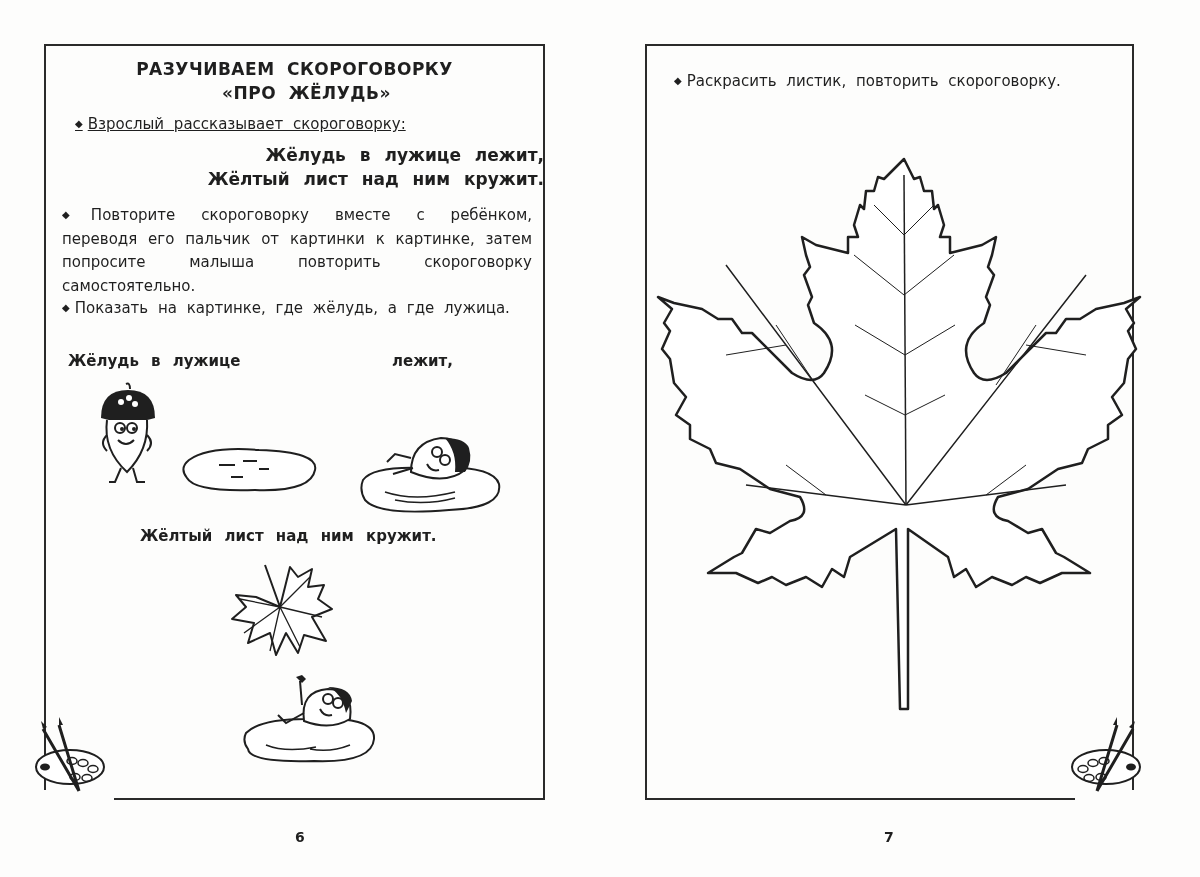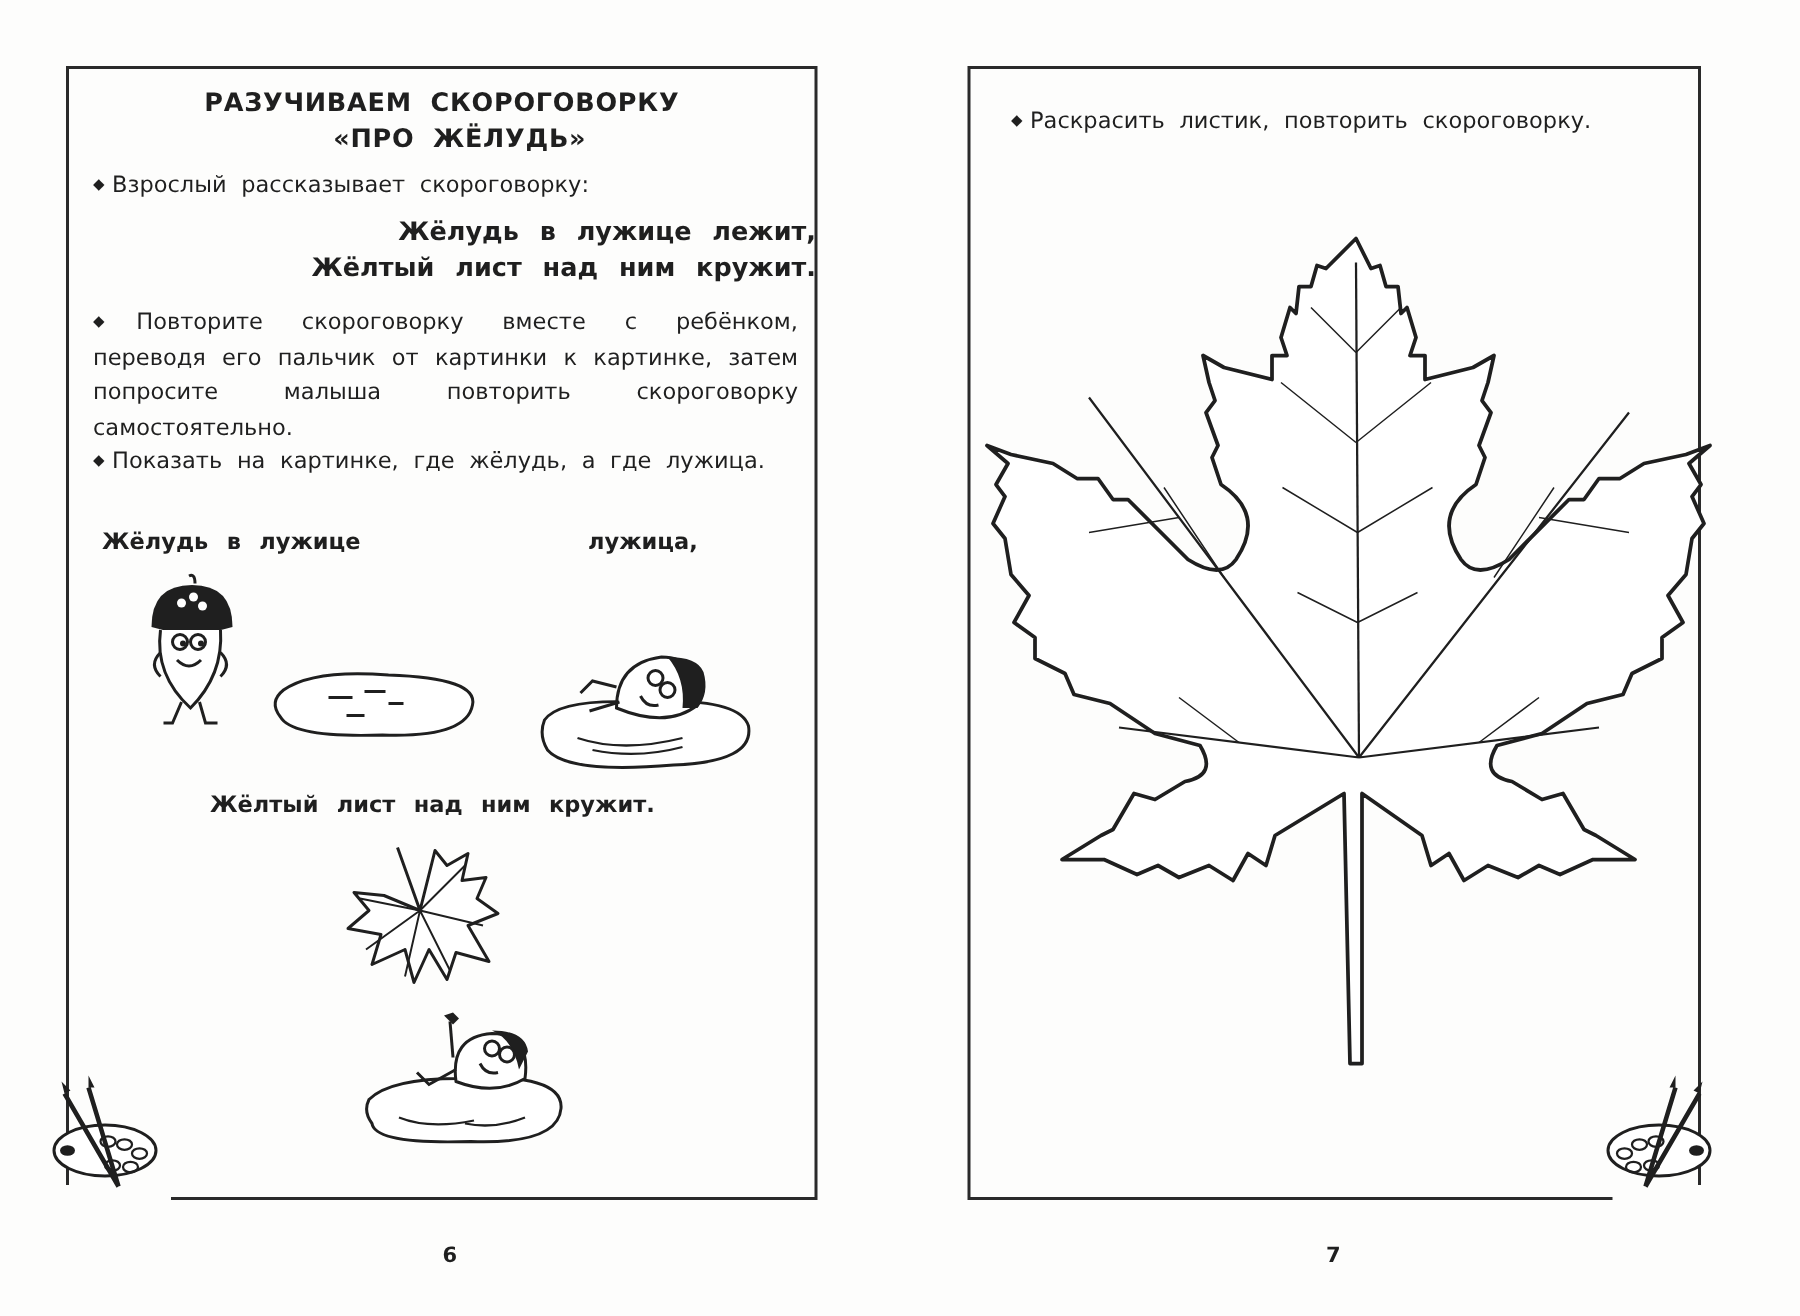--- a/index.html
+++ b/index.html
@@ -32,37 +32,37 @@
 
   <polyline points="45,790 45,45 544,45 544,799 114,799" fill="none" stroke="#2a2a2a" stroke-width="2"></polyline>
 
   <polyline points="1133,790 1133,45 646,45 646,799 1075,799" fill="none" stroke="#2a2a2a" stroke-width="2"></polyline>
 </svg>
 
 <div style="position:absolute;left:45px;top:45px;width:499px;height:754px;">
   <div class="title" style="top:14px;">РАЗУЧИВАЕМ СКОРОГОВОРКУ</div>
   <div class="title" style="top:38px;margin-left:12px;">«ПРО ЖЁЛУДЬ»</div>
 
-  <div class="bullet" style="left:17px;top:67px;width:470px;">
+  <div class="bullet" style="left:30px;top:67px;width:470px;text-decoration:underline;">
     <span class="dot">◆</span><span>Взрослый рассказывает скороговорку:</span>
   </div>
 
   <div class="poem" style="top:100px;">Жёлудь в лужице лежит,</div>
   <div class="poem" style="top:124px;">Жёлтый лист над ним кружит.</div>
 
   <div class="bullet" style="left:17px;top:158px;width:470px;">
     <span class="dot">◆</span><span>Повторите скороговорку вместе с ребёнком, переводя его пальчик от картинки к картинке, затем попросите малыша повторить скороговорку самостоятельно.</span>
   </div>
 
   <div class="bullet" style="left:17px;top:251px;width:470px;">
     <span class="dot">◆</span><span>Показать на картинке, где жёлудь, а где лужица.</span>
   </div>
 
   <div class="caption" style="left:23px;top:307px;text-align:right;">Жёлудь в лужице</div>
-  <div class="caption" style="left:347px;top:307px;">лужица,</div>
+  <div class="caption" style="left:347px;top:307px;">лежит,</div>
 
   <svg style="position:absolute;left:48px;top:335px;" width="70" height="110" viewBox="0 0 70 110">
     <path d="M33 4 q4 -2 4 5" stroke="#1f1f1f" stroke-width="2" fill="none"></path>
     <path d="M8 38 q0 -28 27 -28 q27 0 27 28 q-27 8 -54 0z" fill="#1f1f1f"></path>
     <circle cx="28" cy="22" r="3" fill="#fff"></circle>
       <circle cx="36" cy="18" r="3" fill="#fff"></circle>
       <circle cx="42" cy="24" r="3" fill="#fff"></circle>
     <path d="M14 40 q-4 30 20 52 q22 -22 20 -52" fill="#fff" stroke="#1f1f1f" stroke-width="2"></path>
     <circle cx="27" cy="48" r="5" fill="#fff" stroke="#1f1f1f" stroke-width="2"></circle>
       <circle cx="39" cy="48" r="5" fill="#fff" stroke="#1f1f1f" stroke-width="2"></circle>

